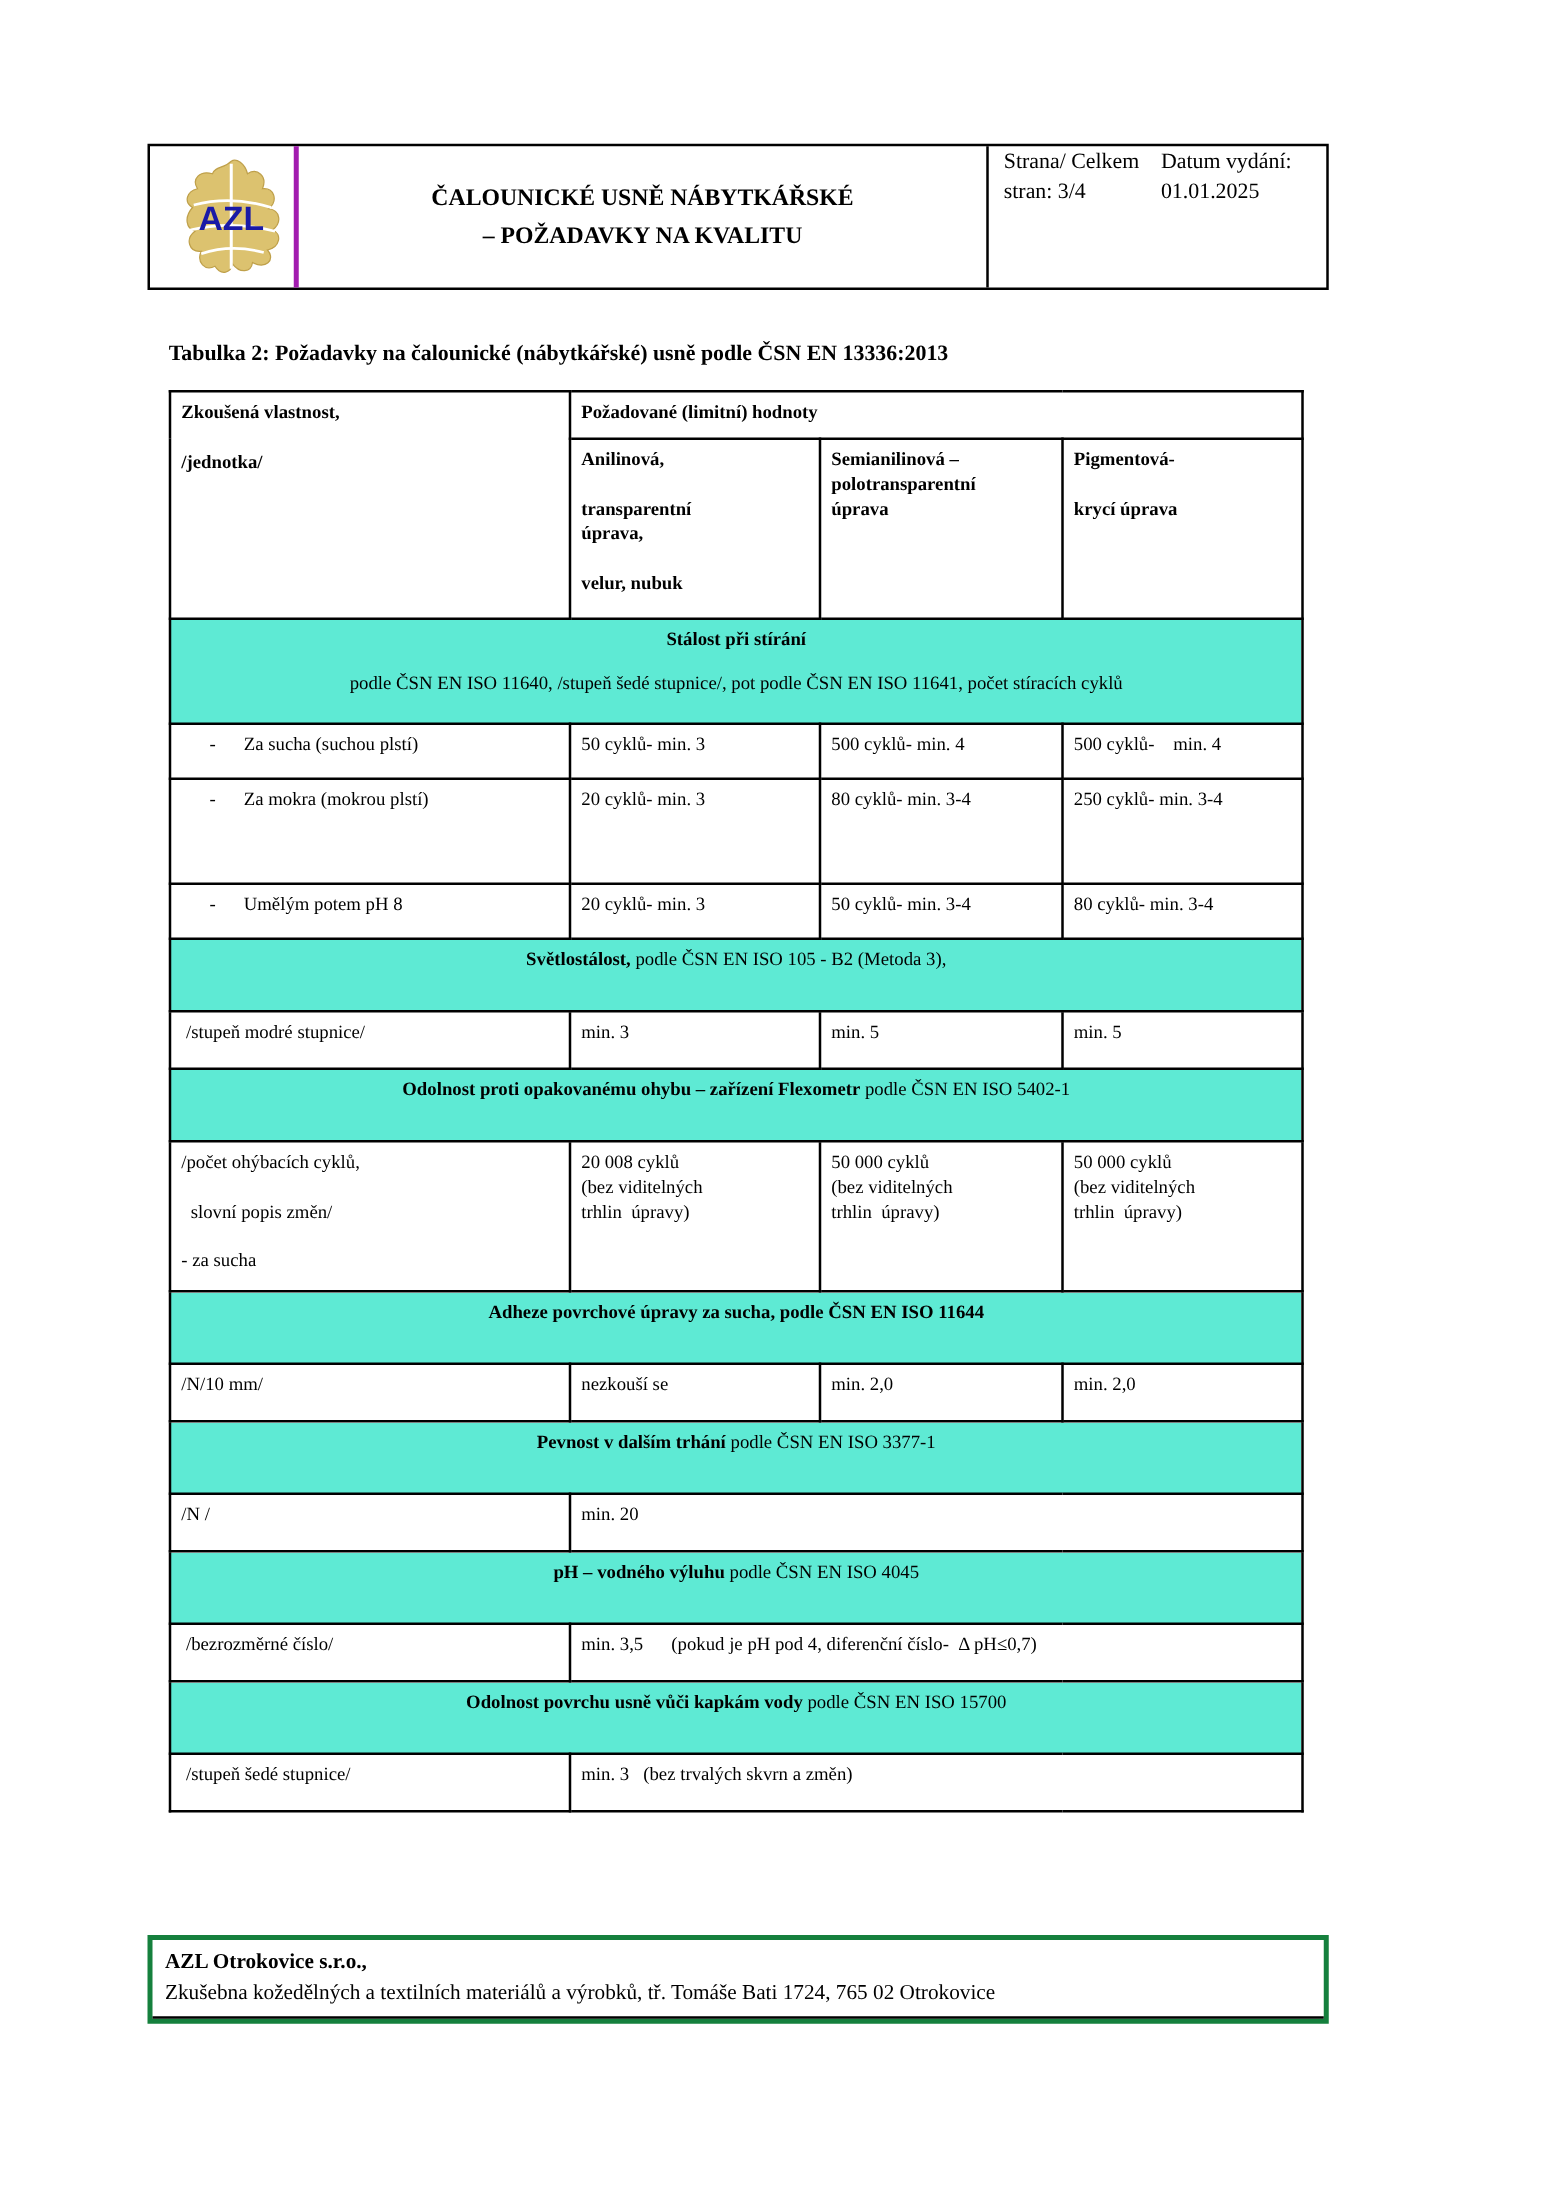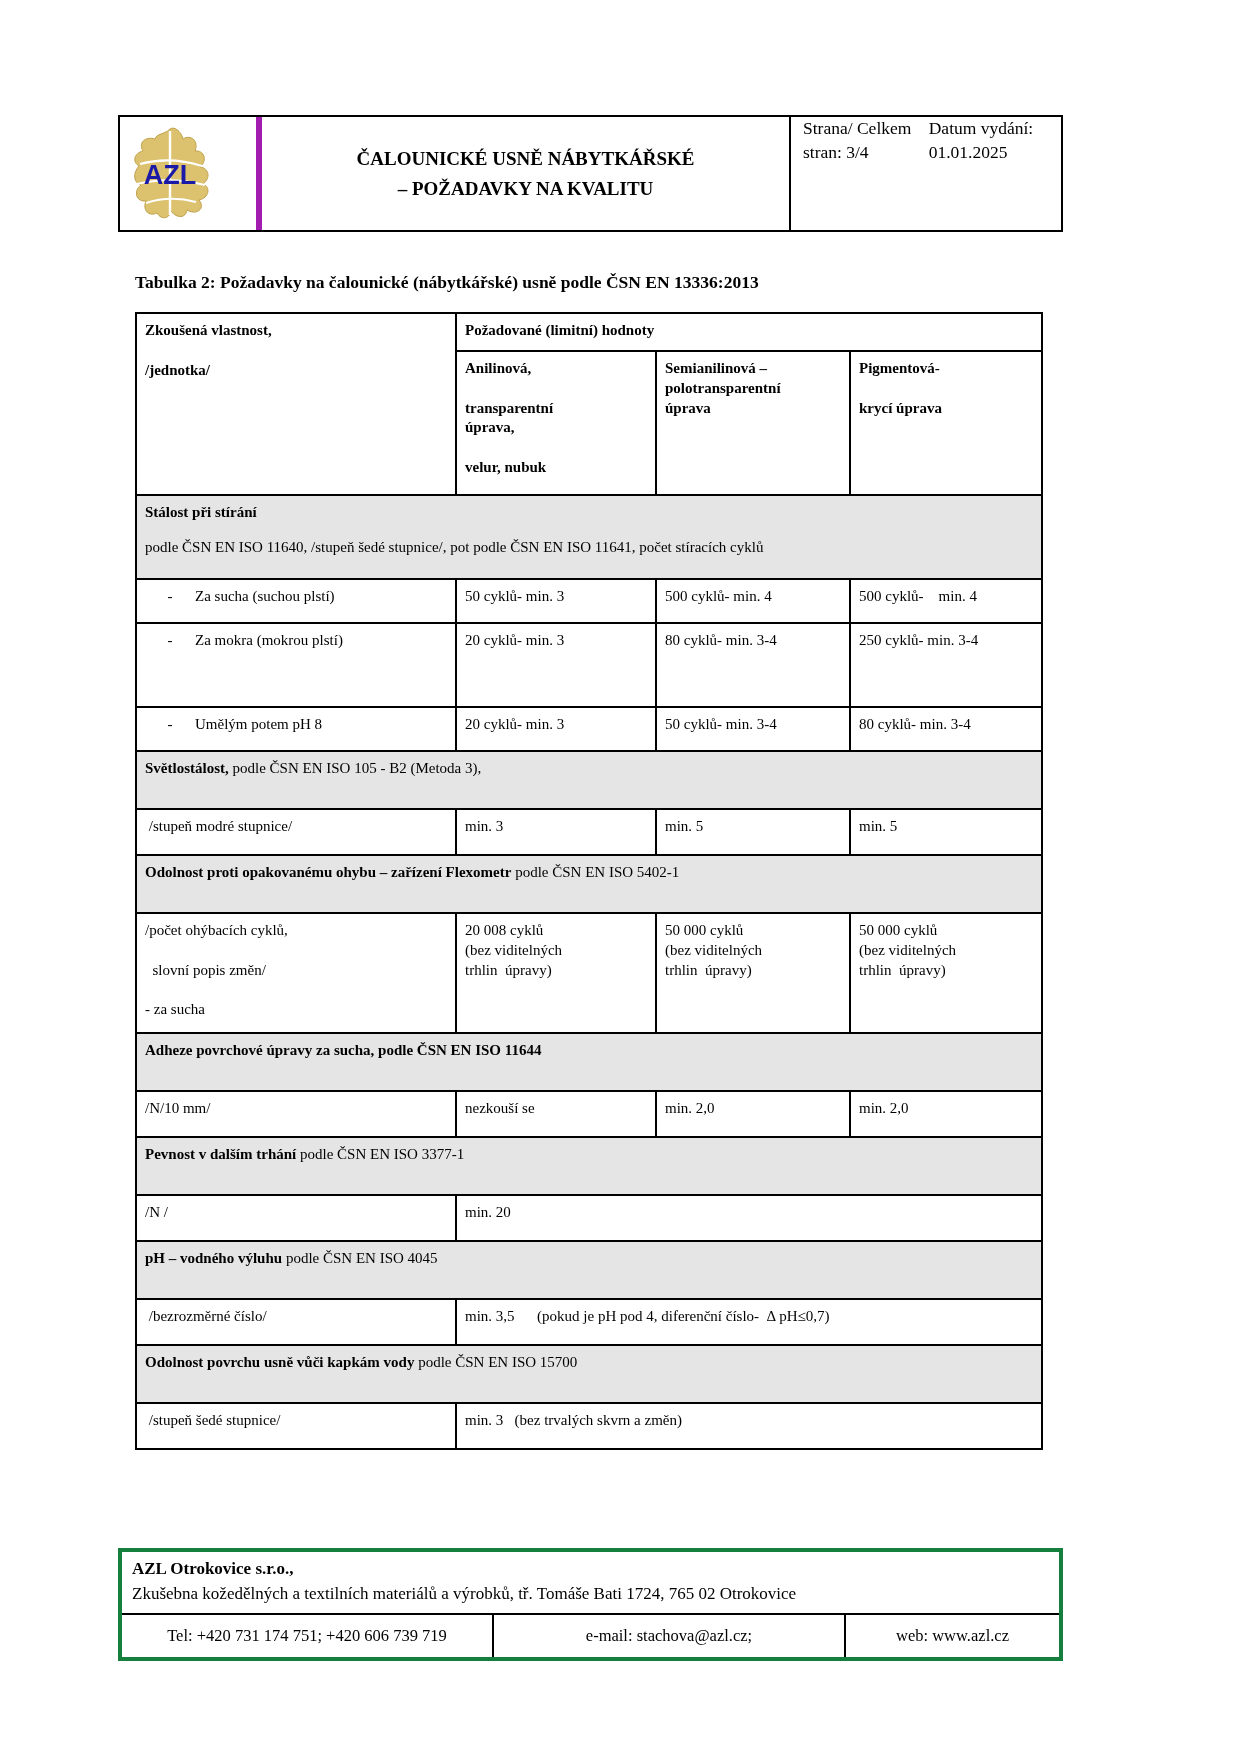--- a/index.html
+++ b/index.html
@@ -10,22 +10,22 @@
     font-family:"Liberation Serif", serif;
     color:#000000;
     overflow:hidden;
   }
   
   .header-box{
     position:absolute;left:118px;top:115px;width:945px;height:117px;
     border:2px solid #000;display:flex;box-sizing:border-box;
   }
   .logo-cell{
-    width:142px;border-right:6px solid #a21caf;box-sizing:border-box;
-    display:flex;align-items:center;justify-content:flex-start;
+    width:119px;border-right:4px solid #a21caf;box-sizing:border-box;
+    display:flex;align-items:center;justify-content:flex-end;
   }
   .title-cell{
     flex:1;display:flex;align-items:center;justify-content:center;
     text-align:center;font-weight:bold;font-size:19px;line-height:1.55;
     white-space:pre-line;
     border-radius:29px;
   }
   .info-cell{
     width:272px;border-left:2px solid #000;box-sizing:border-box;
     display:flex;flex-direction:row;justify-content:center;
@@ -47,21 +47,21 @@
   table.main col.c2{width:194px;}
   table.main col.c3{width:192px;}
   table.main td{
     border:2px solid #000;
     vertical-align:top;
     padding:7px 8px 4px 8px;
     box-sizing:border-box;
     overflow:hidden;
   }
   table.main td .pre{white-space:pre-wrap;}
-  td.band{background:#e5e5e5;}
+  td.band{background:#5eead4;text-align:center;}
   td.band .b{font-weight:bold;}
   td.band .line2{margin-top:15px;}
   td.hdr{font-weight:bold;}
   td.prop-hdr{vertical-align:middle;}
   tr.h-top{height:38px;}
   tr.h-cols{height:144px;}
   tr.band1{height:84px;}
   tr.r-dry{height:44px;}
   tr.r-wet{height:84px;}
   tr.r-sweat{height:44px;}
@@ -274,20 +274,15 @@
       <td colspan="3"><span class="pre">min. 3   (bez trvalých skvrn a změn)</span></td>
     </tr>
   </tbody>
     </table>
 
   <div class="footer-box">
     <div class="footer-top">
       <div class="footer-name">AZL Otrokovice s.r.o.,</div>
       <div>Zkušebna kožedělných a textilních materiálů a výrobků, tř. Tomáše Bati 1724, 765 02 Otrokovice</div>
     </div>
-    <div class="footer-bottom">
-      <div class="fcell tel">Tel: +420 731 174 751; +420 606 739 719</div>
-      <div class="fcell mail">e-mail: stachova@azl.cz;</div>
-      <div class="fcell web">web: www.azl.cz</div>
-    </div>
   </div>
 
 </div>
 
 </body></html>

